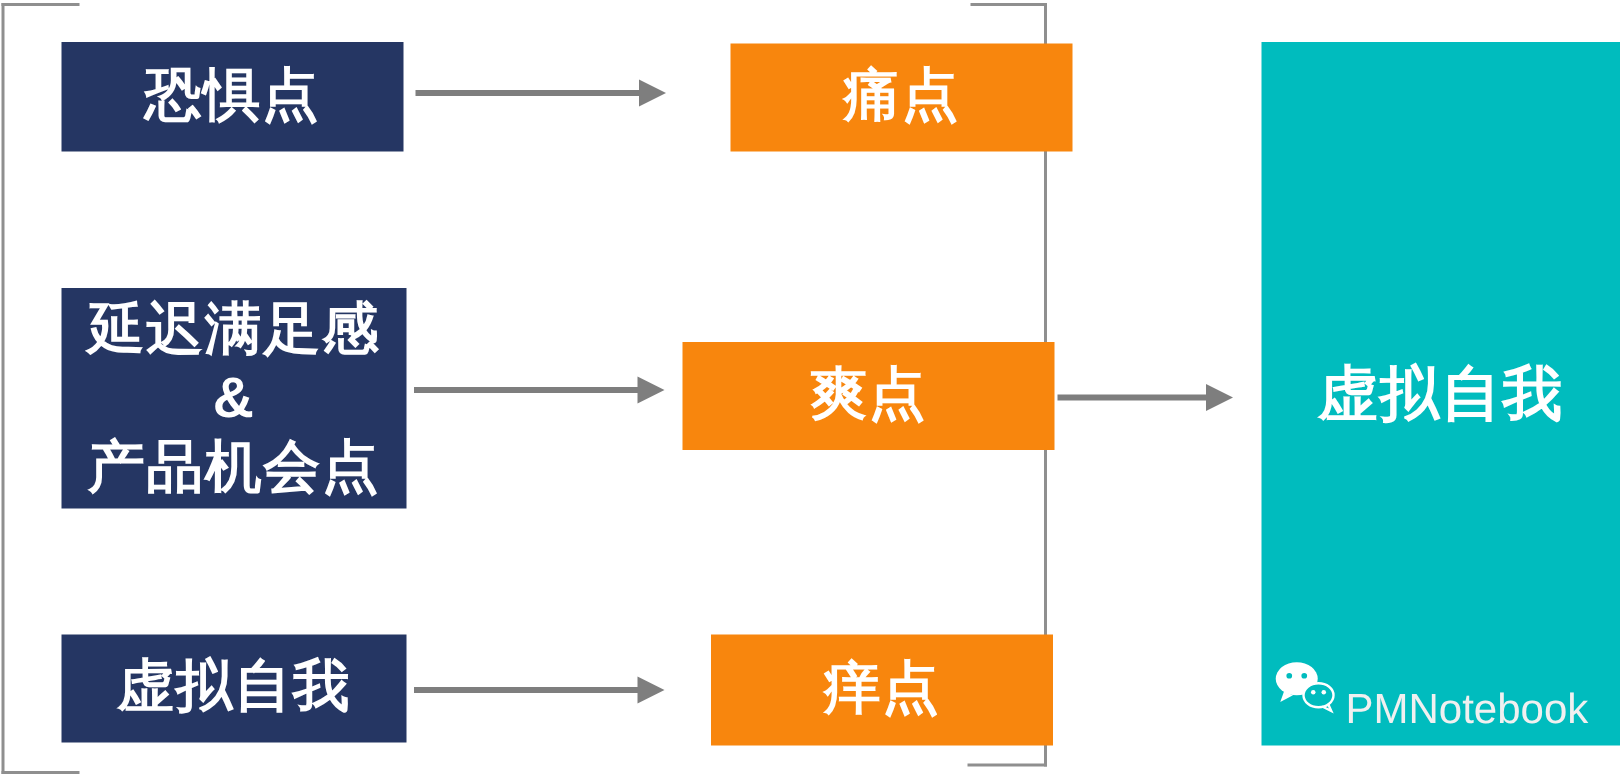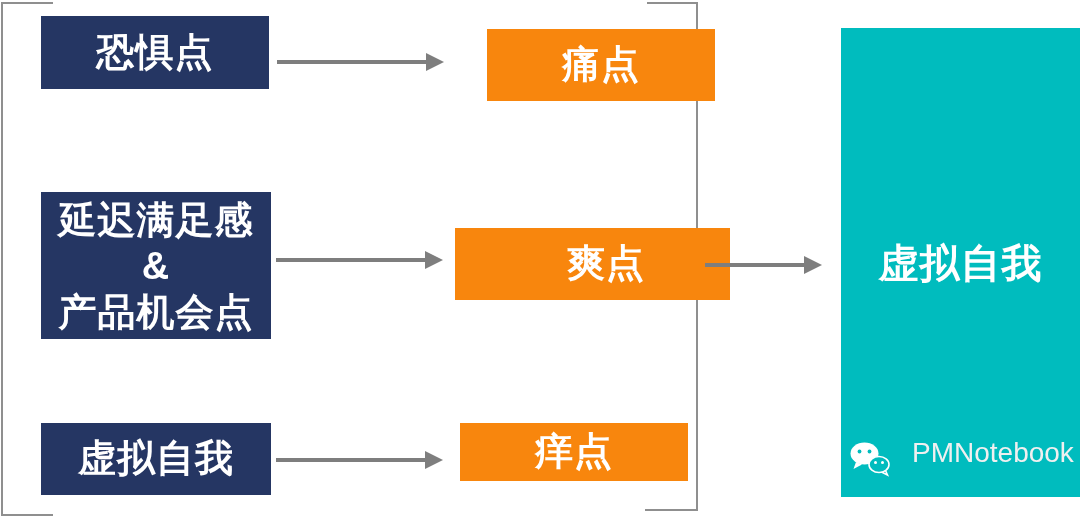--- a/index.html
+++ b/index.html
@@ -18,45 +18,45 @@
 
   .box {
     position:absolute; display:flex; align-items:center; justify-content:center;
     color:#ffffff; font-weight:bold; font-size:38px; text-align:center;
     letter-spacing:1px; line-height:1.2;
   }
   .navy   { background:#253663; }
   .orange { background:#f8860d; }
   .teal   { background:#00bcbe; }
 
-  .src1 { left:41px;  top:16px;  width:228px; height:73px;  }
+  .src1 { left:41px;  top:28px;  width:228px; height:73px;  }
   .src2 { left:41px;  top:192px; width:230px; height:147px; }
   .src3 { left:41px;  top:423px; width:230px; height:72px;  }
   .pt1  { left:455px; top:29px;  width:228px; height:72px;margin-left:32px;  }
-  .pt2  { left:455px; top:228px; width:248px; height:72px;padding-left:27px;  }
-  .pt3  { left:460px; top:423px; width:228px; height:58px;  }
+  .pt2  { left:455px; top:228px; width:248px; height:72px;  }
+  .pt3  { left:474px; top:423px; width:228px; height:74px;  }
   .outcome { left:841px; top:28px; width:239px; height:469px; font-size:40px; }
 
   .multiline { flex-direction:column; }
   .multiline span { display:block; line-height:46px; }
 
   .arrow { position:absolute; height:4px; background:#7e7e7e; }
   .arrow::after {
     content:""; position:absolute; right:-17px; top:-7px; width:0; height:0;
     border-left:18px solid #7e7e7e;
     border-top:9px solid transparent; border-bottom:9px solid transparent;
   }
   .arr1 { left:277px; top:60px;  width:150px; }
   .arr2 { left:276px; top:258px; width:150px; }
   .arr3 { left:276px; top:458px; width:150px; }
   .arr4 { left:705px; top:263px; width:100px; }
 
   .watermark {
     position:absolute; left:8px; bottom:10px;
-    display:flex; align-items:flex-start; gap:21px;
+    display:flex; align-items:flex-end; gap:6px;
     font-weight:normal; letter-spacing:0;
   }
   .watermark .brand {
     color:#f0f0f0; font-size:28px; line-height:1;
   }
 </style>
 </head>
 <body>
 
 <div class="canvas">

